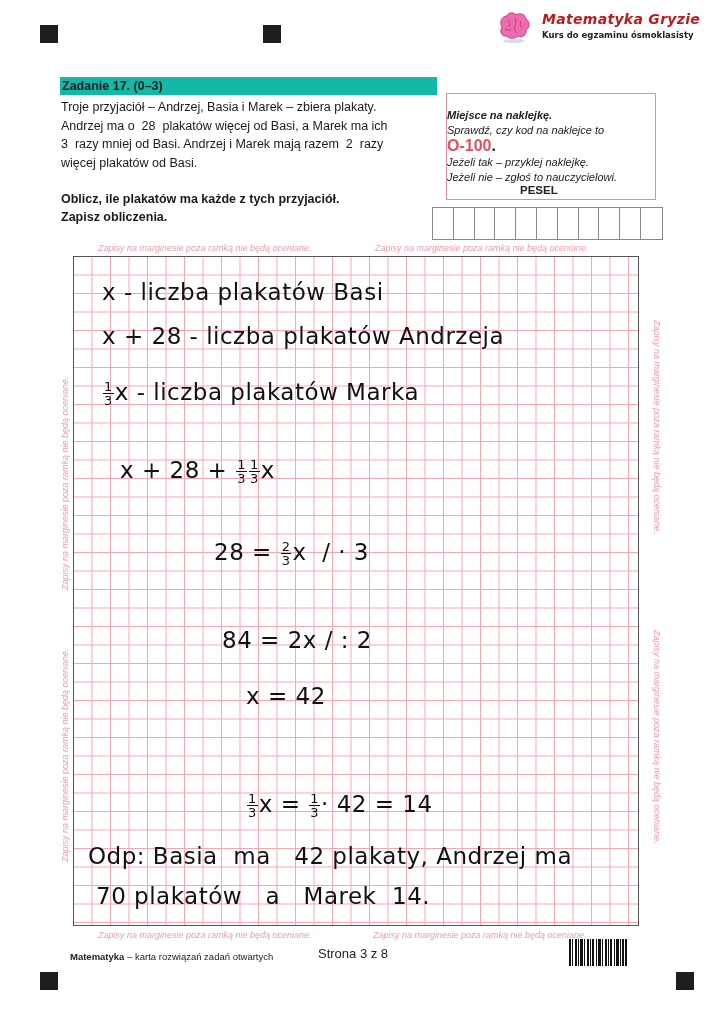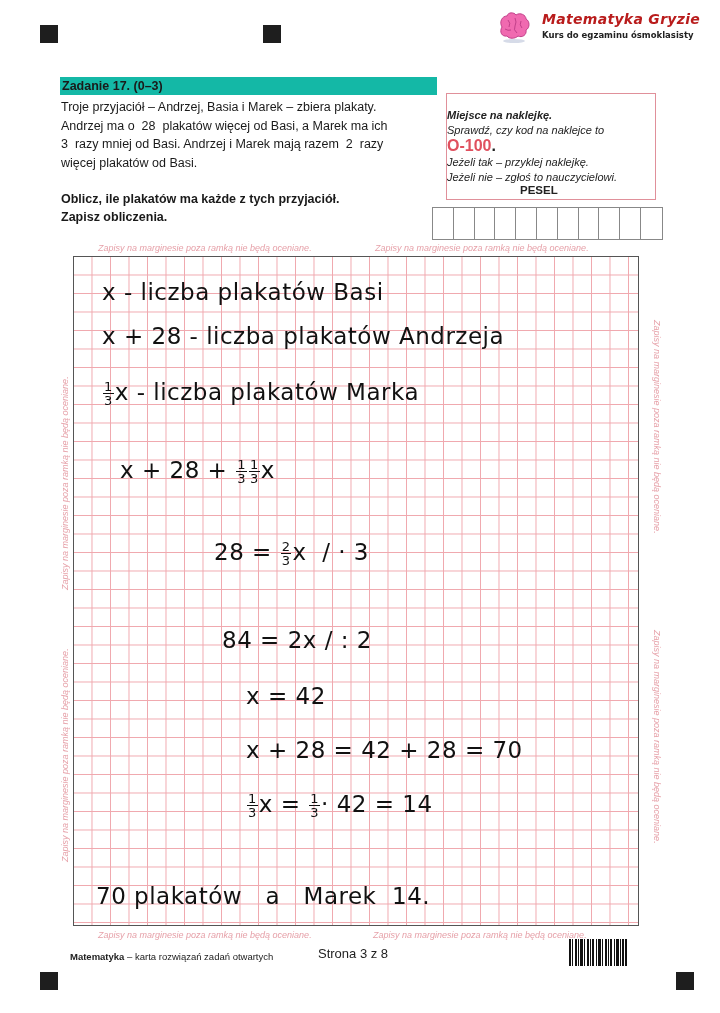--- a/index.html
+++ b/index.html
@@ -141,33 +141,33 @@
   <div class="hw" style="left:140px;top:282px;">
     <span>28 =</span>
     <span class="frac">
         <span class="num">2</span>
         <span>3</span>
       </span><span style="white-space:pre;">x  / · 3</span>
   </div>
 
   <div class="hw" style="left:148px;top:370px;">84 = 2x / : 2</div>
   <div class="hw" style="left:172px;top:426px;">x = 42</div>
-  <div class="hw" style="left:172px;top:480px;">x + 28 = 42 + 28 = 70</div>
 
   <div class="hw" style="left:172px;top:534px;">
     <span class="frac">
         <span class="num">1</span>
         <span>3</span>
       </span><span>x =</span>
     <span class="frac">
         <span class="num">1</span>
         <span>3</span>
       </span><span>· 42 = 14</span>
   </div>
 
+  <div class="hw" style="left:14px;top:586px;white-space:pre;">Odp: Basia  ma   42 plakaty, Andrzej ma</div>
   <div class="hw" style="left:22px;top:626px;white-space:pre;">70 plakatów   a   Marek  14.</div>
 </div>
 
 <div class="footer-left"><b>Matematyka</b><span> – karta rozwiązań zadań otwartych</span></div>
 <div class="footer-page">Strona 3 z 8</div>
 <div class="barcode">
   <span style="width:2px;margin-right:1px"></span>
     <span style="width:1px;margin-right:2px"></span>
     <span style="width:2px;margin-right:1px"></span>
     <span style="width:1px;margin-right:1px"></span>

